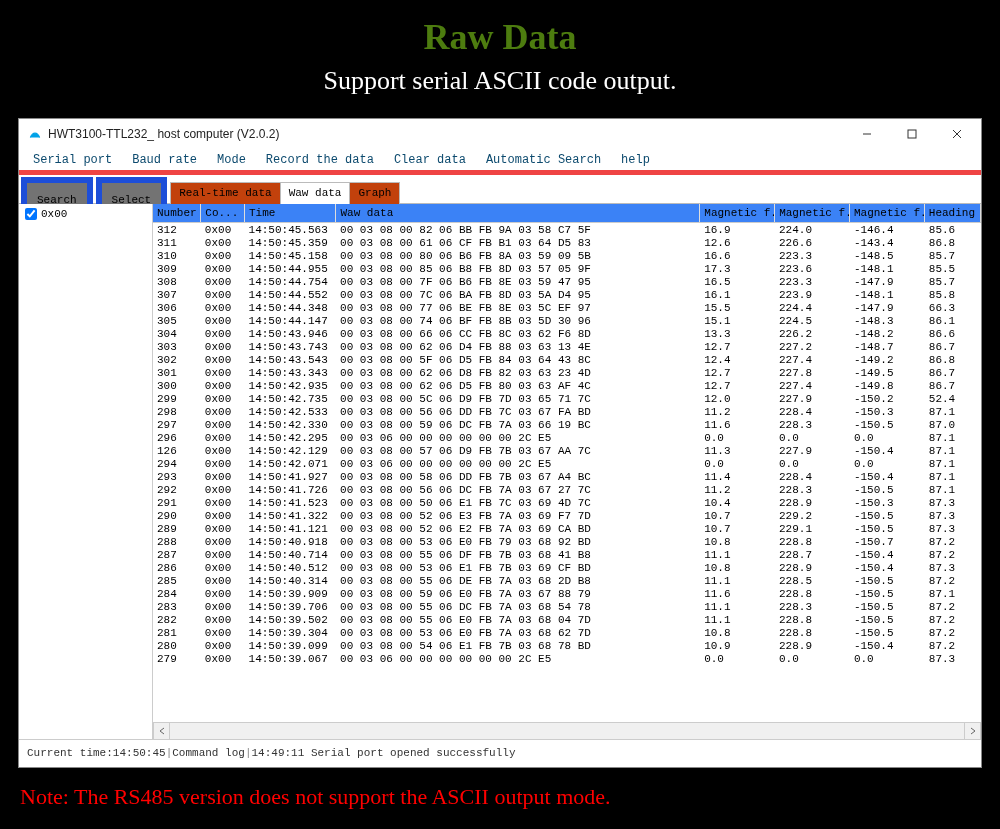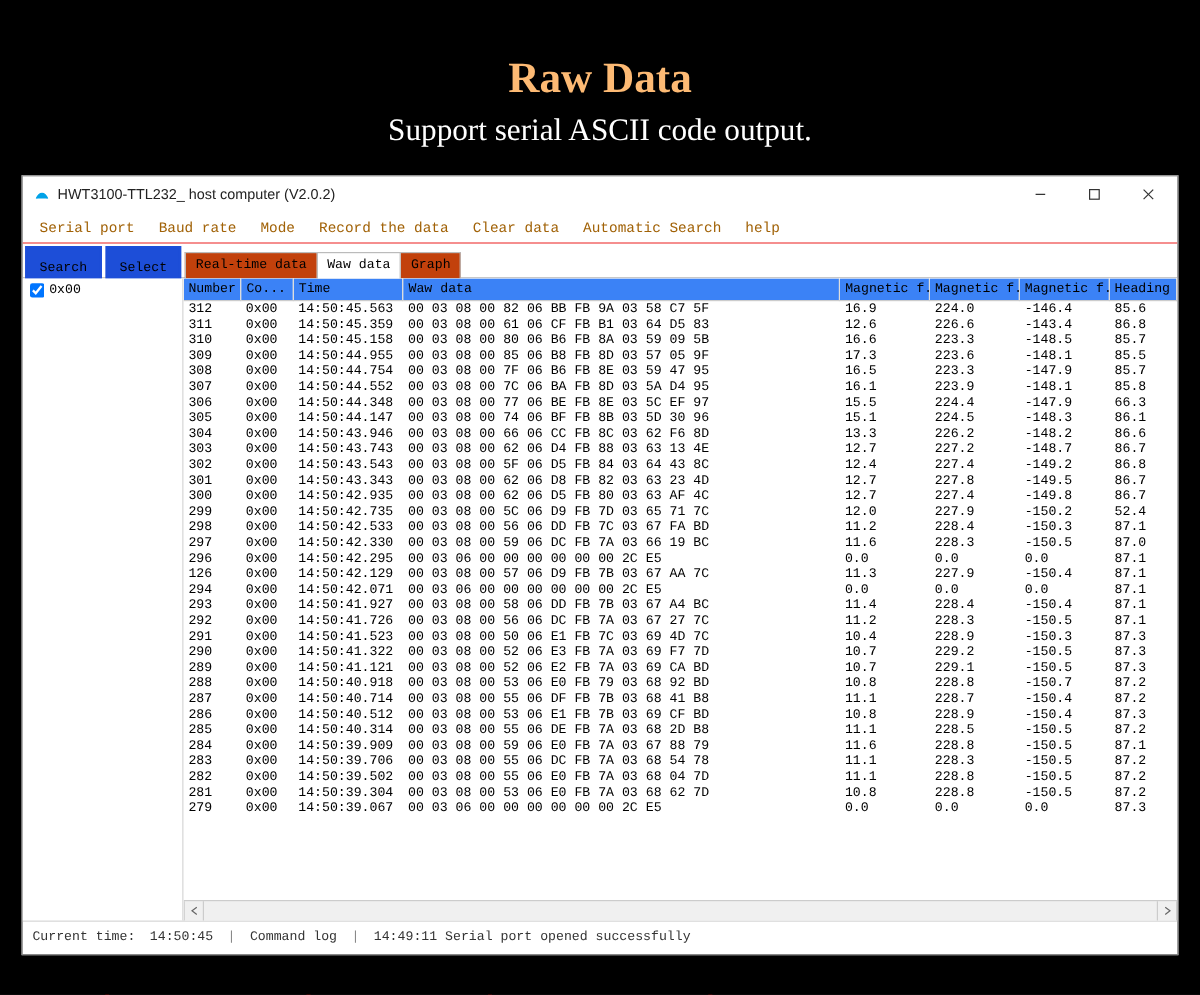--- a/index.html
+++ b/index.html
@@ -1,48 +1,48 @@
 <!DOCTYPE html>
 <html><head>
 <meta charset="utf-8">
 <style>
   * { box-sizing: border-box; margin: 0; padding: 0; }
   html, body { width: 1000px; height: 829px; background: #000; font-family: "Segoe UI", Arial, sans-serif; overflow: hidden; }
-  .page-title { color: #fdba74; font-family: "Times New Roman", serif; font-size: 36px; font-weight: bold; text-align: center; padding-top: 44px; }
+  .page-title { color: #4d7c0f; font-family: "Times New Roman", serif; font-size: 36px; font-weight: bold; text-align: center; padding-top: 16px; }
   .page-sub { color: #fff; font-family: "Times New Roman", serif; font-size: 26px; text-align: center; margin-top: 8px; }
-  .app-wrap { margin: 22px auto 12px auto; width: 964px; height: 650px; background: #fff; border: 1px solid #888; position: relative; }
+  .app-wrap { margin: 22px auto 0 auto; width: 964px; height: 650px; background: #fff; border: 1px solid #888; position: relative; }
   .titlebar { height: 30px; display: flex; align-items: center; padding: 0 2px 0 8px; font-size: 12px; color: #222; }
   .titlebar .icon { width: 15px; height: 15px; margin-right: 6px; color: #00a2e8; display:flex; align-items:center; justify-content:center; }
   .titlebar .spacer { flex: 1; }
   .titlebar .winbtn { width: 45px; height: 28px; display: flex; align-items: center; justify-content: center; color: #333; }
-  .menubar { height: 26px; border-bottom: 1px solid #ef4444; display: flex; align-items: center; padding: 0 6px; font-size: 12px; color: #a16207; font-family: Consolas, "Courier New", monospace; gap: 4px; }
+  .menubar { height: 26px; border-bottom: 5px solid #ef4444; display: flex; align-items: center; padding: 0 6px; font-size: 12px; color: #0c4a6e; font-family: Consolas, "Courier New", monospace; gap: 4px; }
   .menubar span { padding: 3px 8px; }
   .toolbar-row { height: 28px; display: flex; align-items: stretch; font-size: 11px; font-family: Consolas, "Courier New", monospace; }
-  .toolbar-row .btn { border: 2px solid #1d4ed8; padding: 17px 10px; margin: 2px 1px 2px 2px; background: #1d4ed8; display:flex; align-items:center; }
+  .toolbar-row .btn { border: 6px solid #1d4ed8; padding: 17px 10px; margin: 2px 1px 2px 2px; background: #737373; display:flex; align-items:center; }
   .toolbar-row .tabs { display: flex; align-items: flex-end; margin-left: 2px; }
   .toolbar-row .tab { border: 1px solid #bbb; border-bottom: none; padding: 4px 8px 5px 8px; background: #c2410c; margin-right: -1px; font-size: 11px; position:relative; top:1px; }
   .toolbar-row .tab.active { background: #fff; z-index:2; }
   .body-row { display: flex; height: 536px; border-top: 1px solid #bbb; }
   .side-panel { width: 134px; border-right: 1px solid #ccc; padding: 4px 6px; font-size: 11px; font-family: Consolas, "Courier New", monospace; background:#fff; }
   .side-panel label { display: flex; align-items: center; gap: 4px; }
   .side-panel input { width: 12px; height: 12px; }
   .table-area { flex: 1; overflow: hidden; position: relative; background:#fff; }
   table { border-collapse: collapse; width: 100%; font-size: 11px; font-family: Consolas, "Courier New", monospace; table-layout: fixed; }
   th { text-align: left; padding: 3px 4px; border-right: 1px solid #ddd; background: #3b82f6; border-bottom: 1px solid #ccc; font-weight: normal; white-space: nowrap; overflow: hidden; }
   td { padding: 0.5px 4px; white-space: nowrap; overflow: hidden; text-overflow: clip; }
   .col-num { width: 46px; }
   .col-co { width: 42px; }
   .col-time { width: 88px; }
   .col-raw { width: 350px; }
   .col-mag { width: 72px; }
   .col-head { width: 54px; }
   .hscroll { position: absolute; left: 0; right: 0; bottom: 0; height: 17px; background: #f0f0f0; border-top: 1px solid #ccc; display:flex; align-items:center; }
   .hscroll .arrow { width: 17px; height: 17px; display:flex; align-items:center; justify-content:center; color:#666; border-left:1px solid #ccc; border-right:1px solid #ccc; }
   .hscroll .track { flex:1; height:17px; position:relative; }
-  .statusbar { height: 26px; border-top: 1px solid #ccc; display: flex; align-items: center; padding: 0 8px; font-size: 11px; font-family: Consolas, "Courier New", monospace; color: #333; gap: 12px; }
+  .statusbar { height: 26px; border-top: 1px solid #ccc; display: flex; align-items: center; padding: 0 8px; font-size: 11px; font-family: Consolas, "Courier New", monospace; color: #333; }
   .statusbar .sep { color:#888; }
   .footer-note { color: #f00; font-family: "Times New Roman", serif; font-size: 22px; padding: 16px 0 0 20px; }
   .tbody-scroll { height: 498px; overflow: hidden; }
 </style>
 </head>
 <body>
 
 <div class="page-title">Raw Data</div>
 <div class="page-sub">Support serial ASCII code output.</div>
 
@@ -452,20 +452,30 @@
                 <td>281</td>
                 <td>0x00</td>
                 <td>14:50:39.304</td>
                 <td>00 03 08 00 53 06 E0 FB 7A 03 68 62 7D</td>
                 <td>10.8</td>
                 <td>228.8</td>
                 <td>-150.5</td>
                 <td>87.2</td>
               </tr>
               <tr>
+                <td>280</td>
+                <td>0x00</td>
+                <td>14:50:39.099</td>
+                <td>00 03 08 00 54 06 E1 FB 7B 03 68 78 BD</td>
+                <td>10.9</td>
+                <td>228.9</td>
+                <td>-150.4</td>
+                <td>87.2</td>
+              </tr>
+              <tr>
                 <td>279</td>
                 <td>0x00</td>
                 <td>14:50:39.067</td>
                 <td>00 03 06 00 00 00 00 00 00 2C E5</td>
                 <td>0.0</td>
                 <td>0.0</td>
                 <td>0.0</td>
                 <td>87.3</td>
               </tr>
             </tbody>

